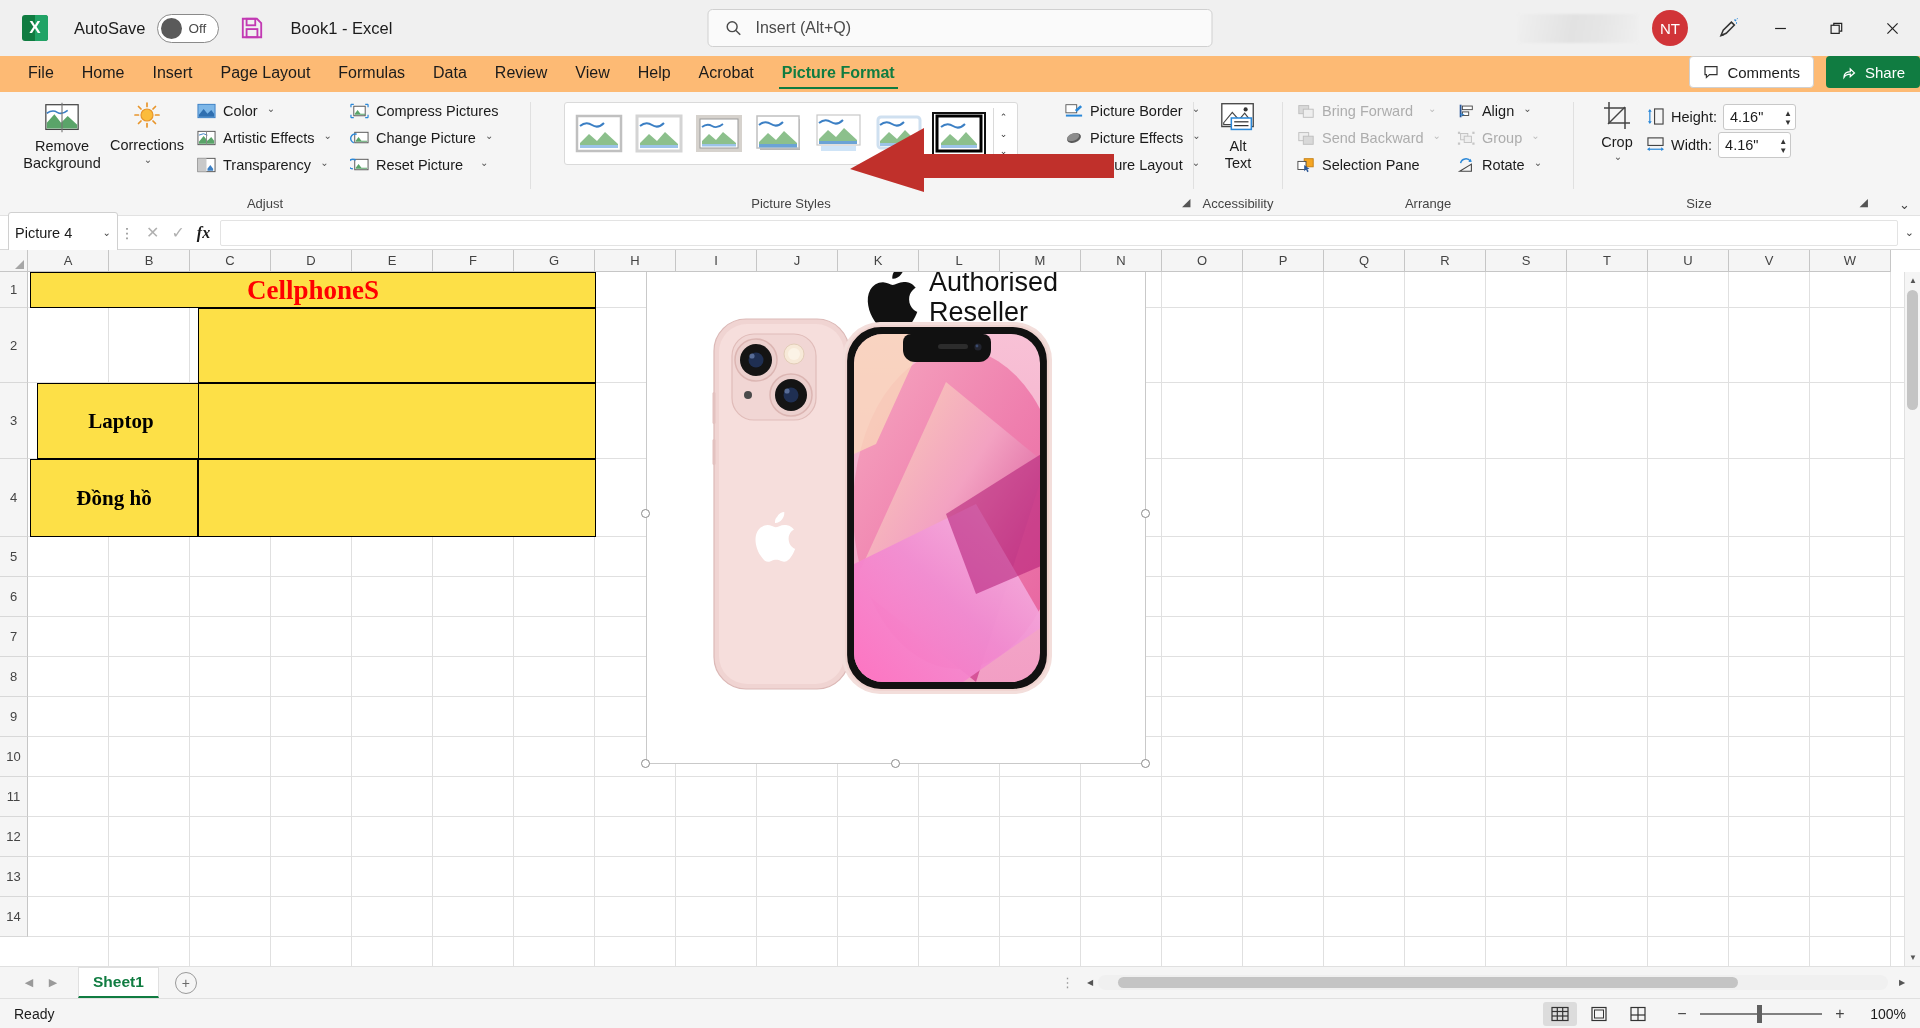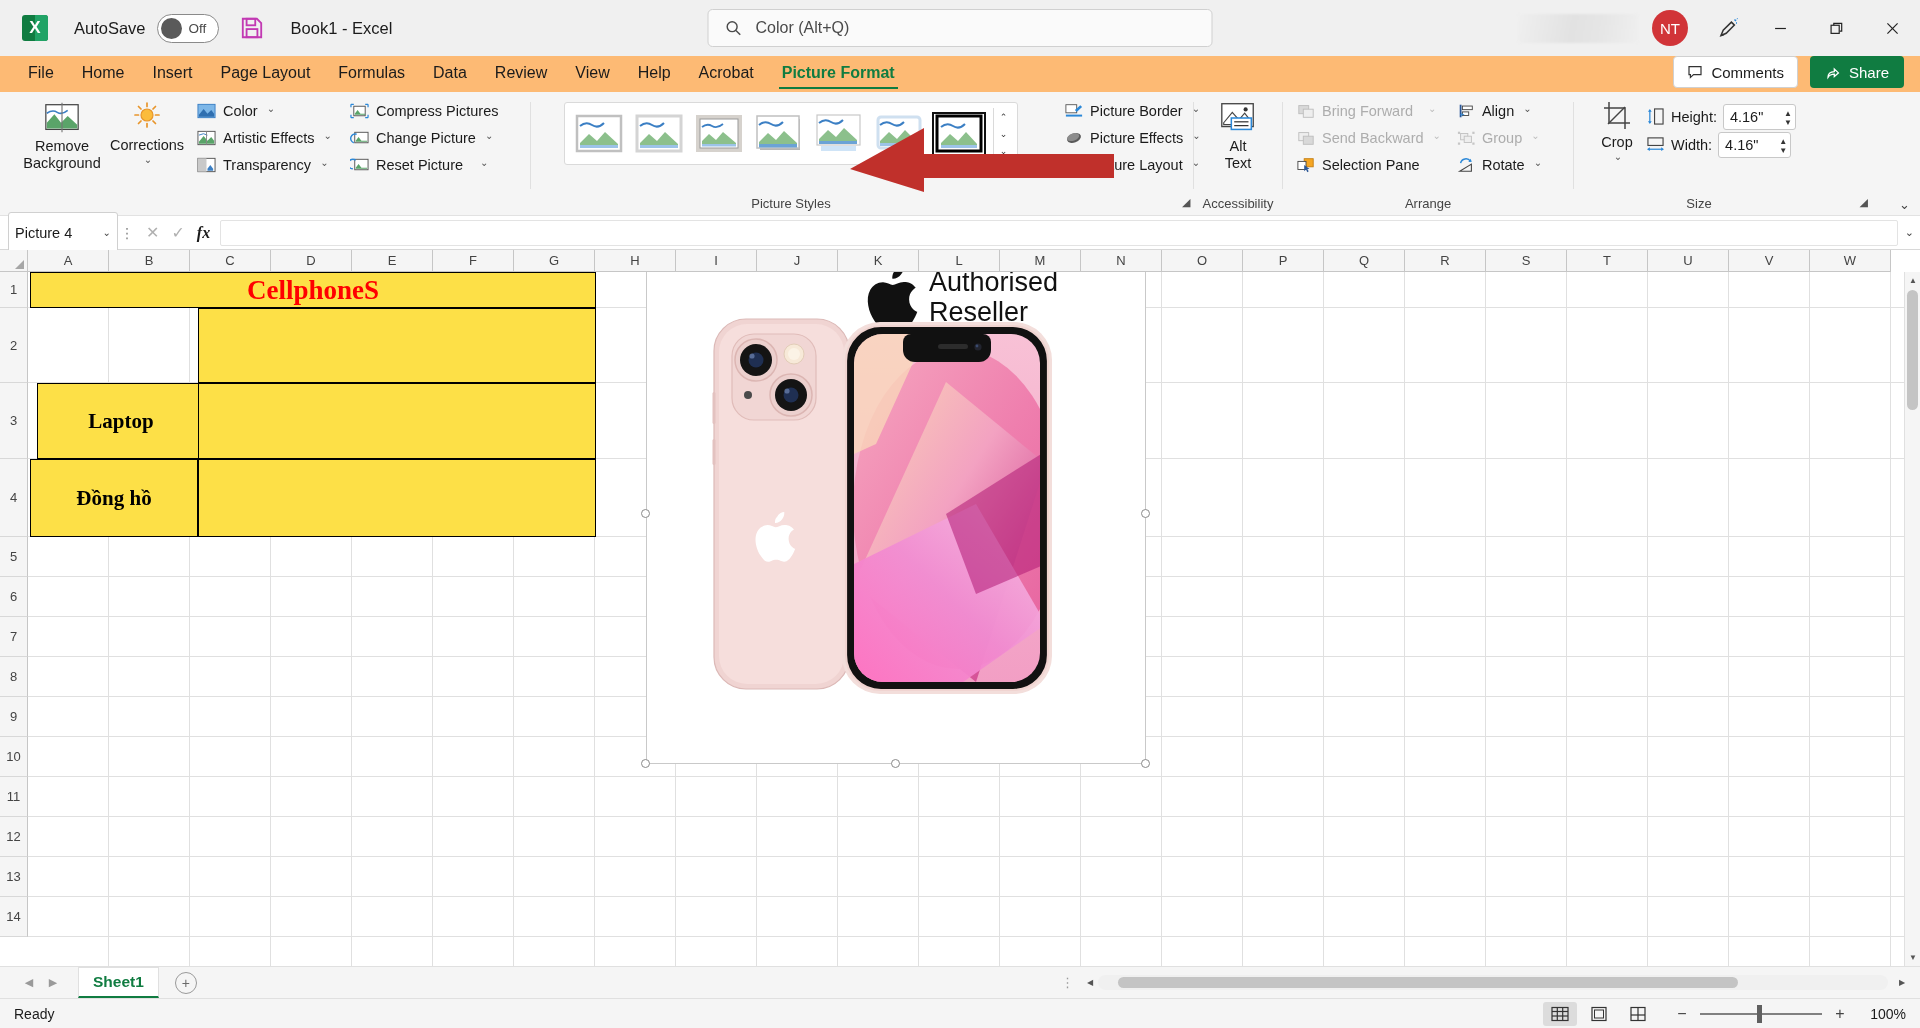--- a/index.html
+++ b/index.html
@@ -48,21 +48,21 @@
      display:flex; align-items:center; justify-content:center; font-size:15px; cursor:pointer; flex:0 0 36px; }
   .ink-btn { width:46px; height:40px; display:flex; align-items:center; justify-content:center; margin-left:18px; cursor:pointer; }
   .wbtn { width:56px; height:56px; display:flex; align-items:center; justify-content:center; cursor:pointer; }
 
   
   .tabbar { height:36px; background:#fdba74; display:flex; align-items:flex-start; position:relative; flex:0 0 36px; padding-left:14px; }
   .tab { height:34px; padding:0 14px; display:flex; align-items:center; font-size:16px; color:#1b1b1b;
          cursor:pointer; position:relative; border-radius:4px 4px 0 0; }
   .tab.ctx { color:#107c41; font-weight:bold; }
   .tab.ctx::after { content:""; position:absolute; left:11px; right:11px; bottom:1px; height:2.5px; background:#107c41; }
-  .tabbar-right { margin-left:auto; display:flex; align-items:center; padding-right:16px; padding-bottom:2px; gap:12px; }
+  .tabbar-right { margin-left:auto; display:flex; align-items:center; padding-right:0; padding-bottom:2px; gap:12px; }
   .cmt-btn { height:32px; padding:0 13px; border:1px solid #d0d0d0; border-radius:4px; background:#fff;
      display:flex; align-items:center; gap:8px; font-size:15px; cursor:pointer; }
   .share-btn { height:32px; padding:0 15px; border-radius:4px; background:#107c41; color:#fff;
      display:flex; align-items:center; gap:8px; font-size:15px; cursor:pointer; }
 
   
   .ribbon { height:124px; background:#f5f5f5; border-bottom:1px solid #e2e2e2; display:flex; position:relative; flex:0 0 124px; }
   .rgroup { display:flex; flex-direction:column; position:relative; height:124px; padding-top:6px; }
   .rgroup-body { display:flex; align-items:flex-start; flex:1; padding:0 8px; }
   .rgroup-label { text-align:center; font-size:13px; color:#444; height:22px; line-height:20px; position:relative; }
@@ -186,21 +186,21 @@
           <rect x="7" y="13" width="10" height="7.5"></rect>
       </svg>
     </div>
     <div class="doc-title">Book1  -  Excel</div>
 
     <div class="searchbox">
       <svg width="18" height="18" viewBox="0 0 20 20" fill="none" stroke="#4a4a4a" stroke-width="1.6">
         <circle cx="8.5" cy="8.5" r="5.5"></circle>
           <line x1="12.7" y1="12.7" x2="17.5" y2="17.5"></line>
       </svg>
-      <div class="stext">Color (Alt+Q)</div>
+      <div class="stext">Insert (Alt+Q)</div>
     </div>
 
     <div class="title-right">
       <div class="redacted"></div>
       <div class="avatar">NT</div>
       <div class="ink-btn">
         <svg width="24" height="24" viewBox="0 0 24 24" fill="none" stroke="#333" stroke-width="1.5">
           <path d="M4 19.5l2.2-5.2 8.2-8.2 3 3-8.2 8.2z"></path>
             <path d="M4 19.5l3 -1"></path>
           <path d="M17.5 3.5l1.5 1.5M20 2.5l.5 .5M19 7l1 0" stroke="#2b88d8"></path>
@@ -339,20 +339,21 @@
             <svg width="19" height="16" viewBox="0 0 20 16">
                 <rect x="5" y="2" width="14" height="11" fill="#fff" stroke="#555" stroke-width="1"></rect>
                 <path d="M6 11 L9 7 L12 11 L18 11 L18 12 L6 12z" fill="#5aa469"></path>
                 <path d="M6 3 A5 5 0 1 0 3 12" stroke="#2b88d8" stroke-width="1.5" fill="none"></path>
               </svg>
             <span>Reset Picture</span>
               <span class="chev" style="margin-left:10px;">⌄</span>
           </div>
         </div>
       </div>
+      <div class="rgroup-label">Adjust</div>
     </div>
     <div class="sep" style="margin:10px 0 26px 0;"></div>
 
     <div class="rgroup" style="width:520px;">
       <div class="rgroup-body" style="justify-content:center;">
         <div class="gallery">
           <div class="gthumb">
               <svg width="48" height="39" viewBox="0 0 48 39">
                 <rect x="2" y="2" width="44" height="35" fill="#fff" stroke="#c0c0c0" stroke-width="2.5"></rect>
                 <path d="M5 29 L14 20 L22 27 L30 18 L43 30 L43 33 L5 33z" fill="#8cc08c"></path>

